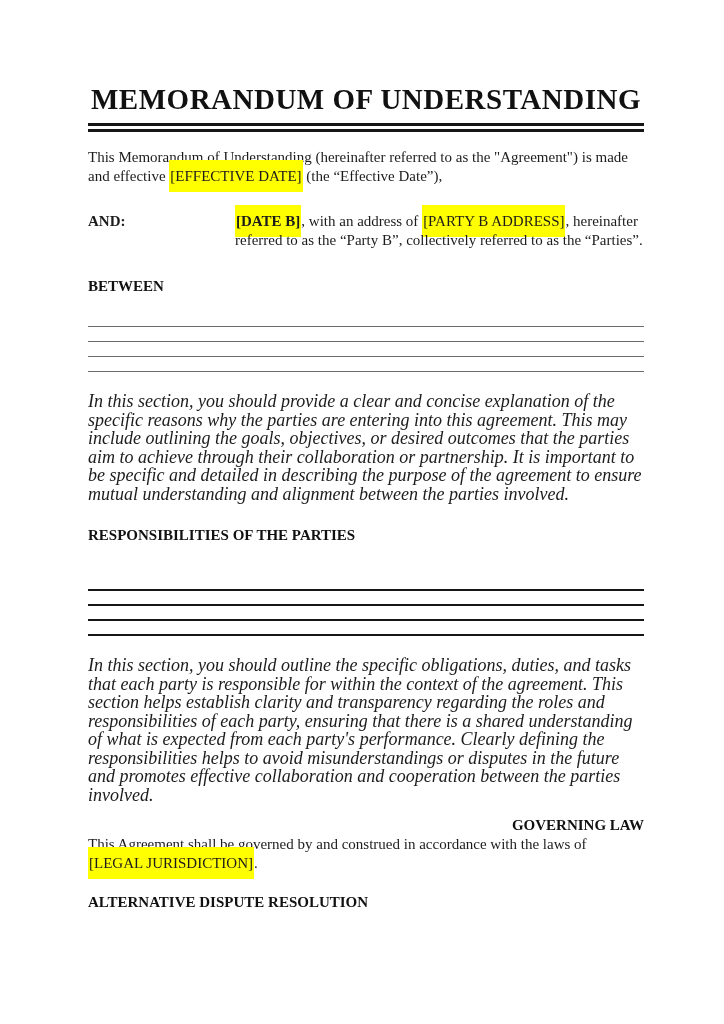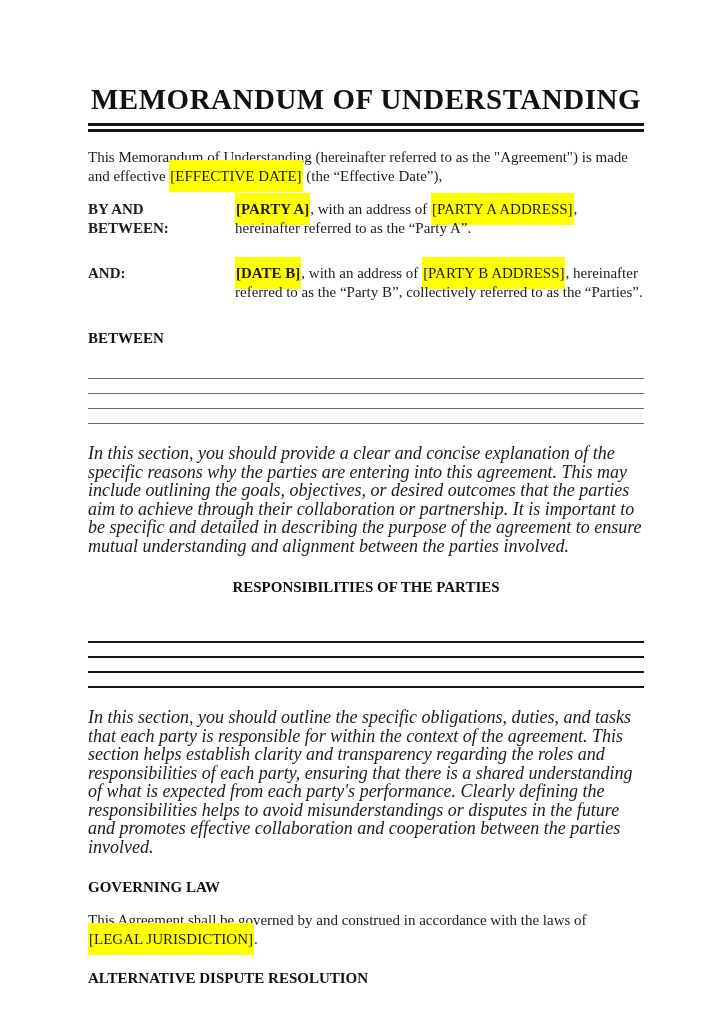--- a/index.html
+++ b/index.html
@@ -70,39 +70,35 @@
   .fill-lines.thick { margin-top: 31px; }
   .fill-line { width: 100%; }
   .fill-line.thin  { height: 15px; border-bottom: 1px solid #6b6b6b; }
   .fill-line.thick { height: 15px; border-bottom: 2px solid #161616; }
   p.guidance {
     margin-top: 20px;
     font-size: 18px;
     font-style: italic;
     line-height: 18.5px;
   }
-  .resp-heading { margin-top: 23px; text-align: center; }
-  .law-heading { margin-top: 22px; }
-  .law-text { margin-top: 14px; }
+  .resp-heading { margin-top: 23px; }
+  .law-heading { margin-top: 12px; text-align: right; }
+  .law-text { }
   .adr-heading { margin-top: 20px; }
 </style>
 </head>
 <body>
 
 <div class="page">
 
   <h1 class="doc-title">MEMORANDUM OF UNDERSTANDING</h1>
   <div class="title-rule"></div>
 
   <p class="body-text intro"><span>This Memorandum of Understanding (hereinafter referred to as the "Agreement") is made and effective </span><mark>[EFFECTIVE DATE]</mark><span> (the “Effective Date”),</span></p>
 
-  <div class="party-row">
-    <div class="party-label"><span>BY AND BETWEEN:</span></div>
-    <div class="party-content"><mark class="bold">[PARTY A]</mark><span>, with an address of </span><mark>[PARTY A ADDRESS]</mark><span>, hereinafter referred to as the “Party A”.</span></div>
-  </div>
 
   <div class="party-row second">
     <div class="party-label"><span>AND:</span></div>
     <div class="party-content"><mark class="bold">[DATE B]</mark><span>, with an address of </span><mark>[PARTY B ADDRESS]</mark><span>, hereinafter referred to as the “Party B”, collectively referred to as the “Parties”.</span></div>
   </div>
 
   <h2 class="section-heading purpose-heading">BETWEEN</h2>
   <div class="fill-lines thin">
       <div class="fill-line thin"></div>
       <div class="fill-line thin"></div>

